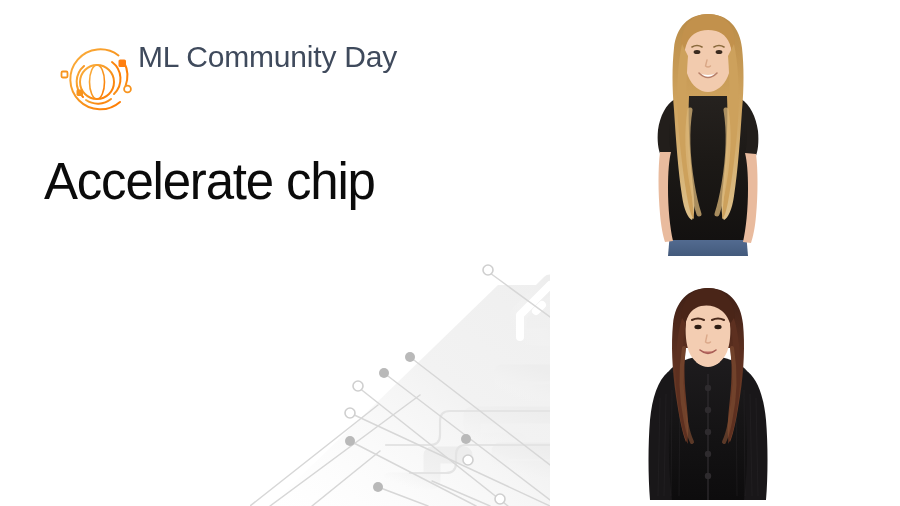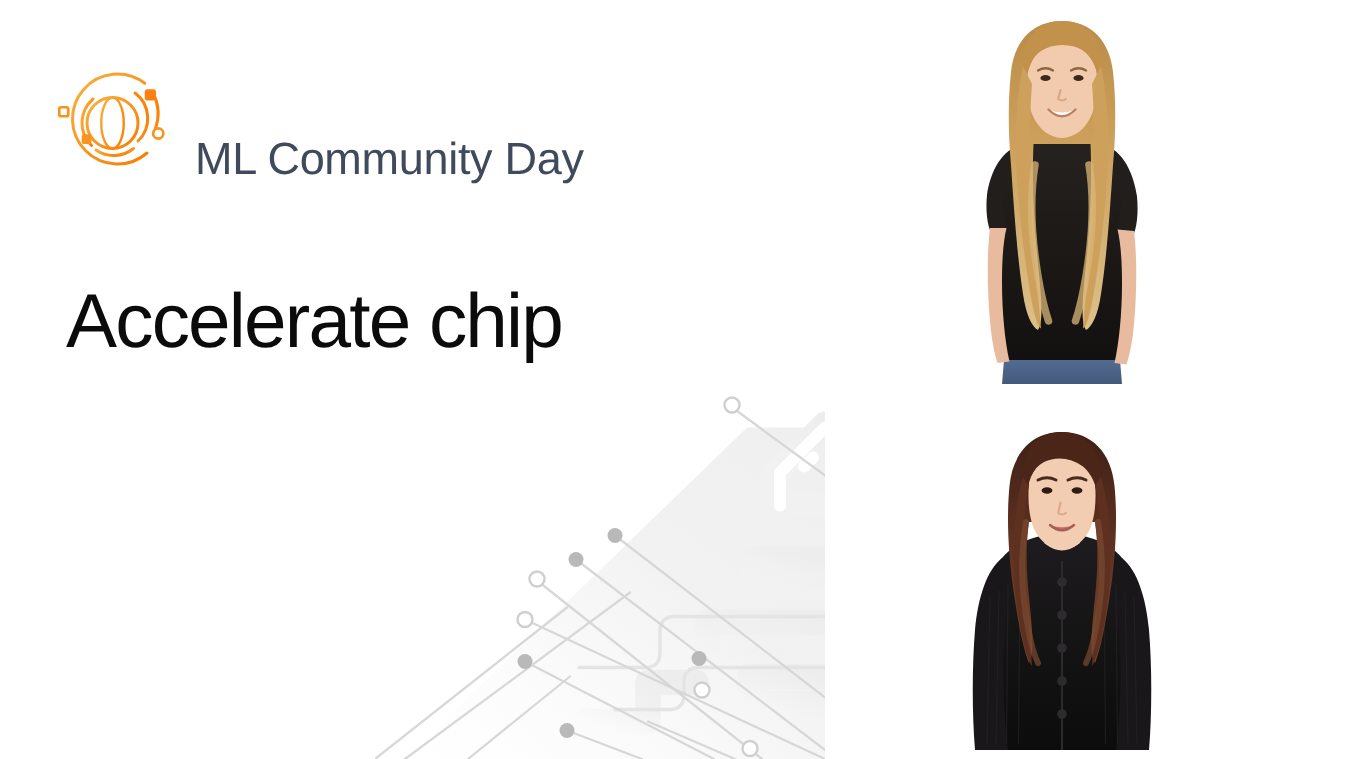--- a/index.html
+++ b/index.html
@@ -10,32 +10,32 @@
     overflow:hidden;
     position:relative;
   }
   .slide { position:absolute; inset:0; background:#ffffff; }
 
   
   .circuit-deco { position:absolute; left:250px; top:255px; width:300px; height:251px; overflow:hidden; pointer-events:none; }
   .circuit-deco svg { display:block; }
 
   
-  .brand-lockup { position:absolute; left:34px; top:42px; display:flex; align-items:flex-end; gap:14px; }
+  .brand-lockup { position:absolute; left:56px; top:42px; display:flex; align-items:flex-start; }
   .brand-logo { width:82px; height:80px; flex:0 0 auto; }
   .brand-wordmark {
     font-size:30px; font-weight:400; letter-spacing:-0.2px;
     color:#3f4a5c; white-space:nowrap; line-height:1;
   }
 
   
   .headline {
     position:absolute; left:44px; top:152px; width:430px;
     font-size:51px; font-weight:400; line-height:1.17;
-    letter-spacing:-1.2px; color:#0b0b0b;margin-top:32px;
+    letter-spacing:-1.2px; color:#0b0b0b;
   }
   .headline .hl-line { display:block; }
 
   
   .speakers { position:absolute; left:618px; top:0; width:180px; height:506px; }
   .speaker { position:absolute; left:0; width:180px; overflow:hidden; }
   .speaker-1 { top:0; height:256px; }
   .speaker-2 { top:278px; height:228px; }
   .speaker svg { display:block; }
 </style>

